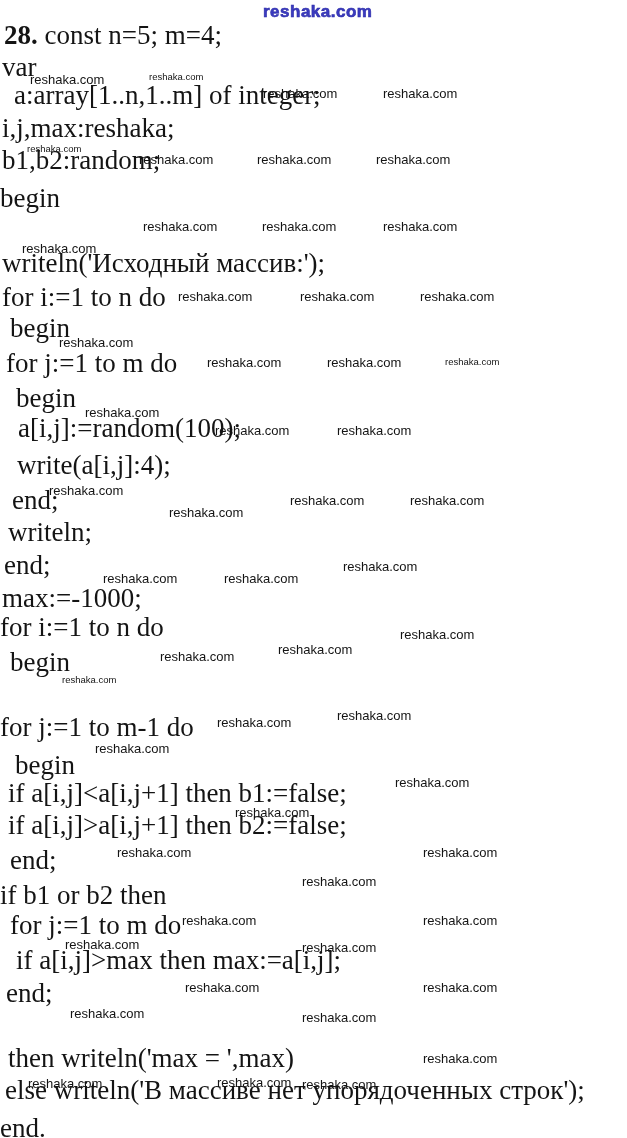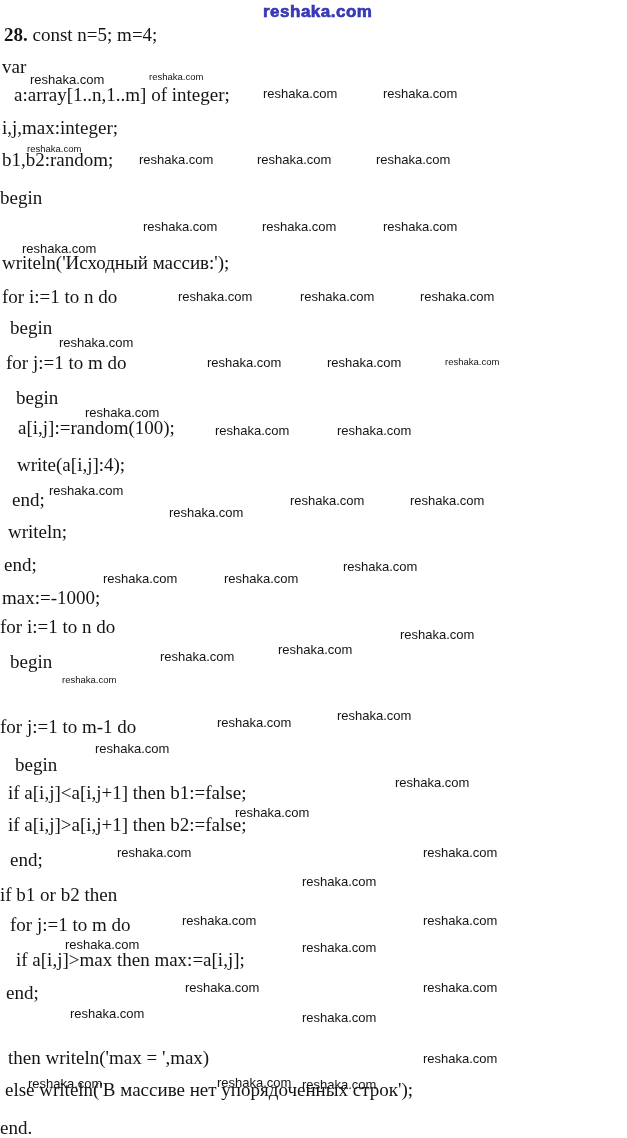--- a/index.html
+++ b/index.html
@@ -10,21 +10,21 @@
     font-family: "Liberation Serif", serif;
   }
   #page {
     position: absolute; inset: 0;
   }
   #code-layer { position: absolute; inset: 0; z-index: 1; }
   #wm-layer   { position: absolute; inset: 0; z-index: 2; pointer-events: none; padding-left: 39px; }
   .code-line {
     position: absolute;
     font-family: "Liberation Serif", serif;
-    font-size: 19px;
+    font-size: 27px;
     line-height: 32px;
     color: var(--code-color, #141414);
     white-space: pre;
   }
   .code-line b { font-weight: bold; }
   
   #code-layer .code-line:nth-child(33) { letter-spacing: -0.9px; }
   .wm {
     position: absolute;
     font-family: "Liberation Sans", sans-serif;
@@ -43,21 +43,21 @@
   }
 </style>
 </head>
 <body style="--page-bg: #ffffff; --code-color: #141414; --wm-color: #141414; --wm-blue: #3b3bbf; --wm-blue-stroke: #2a2aa8;">
 
 <div id="page">
   <div id="code-layer">
       <div class="code-line" style="left: 4px; top: 19px;"><b>28.</b> const n=5; m=4;</div>
       <div class="code-line" style="left: 2px; top: 51px;">var</div>
       <div class="code-line" style="left: 2px; top: 79px; margin-left: 12px;">a:array[1..n,1..m] of integer;</div>
-      <div class="code-line" style="left: 2px; top: 112px;">i,j,max:integer;</div>
+      <div class="code-line" style="left: 2px; top: 112px;">i,j,max:reshaka;</div>
       <div class="code-line" style="left: 2px; top: 144px;">b1,b2:random;</div>
       <div class="code-line" style="left: 0px; top: 182px;">begin</div>
       <div class="code-line" style="left: 2px; top: 247px; font-family: Liberation Serif, serif;">writeln('Исходный массив:');</div>
       <div class="code-line" style="left: 2px; top: 281px;">for i:=1 to n do</div>
       <div class="code-line" style="left: 10px; top: 312px;">begin</div>
       <div class="code-line" style="left: 6px; top: 347px;">for j:=1 to m do</div>
       <div class="code-line" style="left: 16px; top: 382px;">begin</div>
       <div class="code-line" style="left: 18px; top: 412px;">a[i,j]:=random(100);</div>
       <div class="code-line" style="left: 17px; top: 449px;">write(a[i,j]:4);</div>
       <div class="code-line" style="left: 12px; top: 484px;">end;</div>

